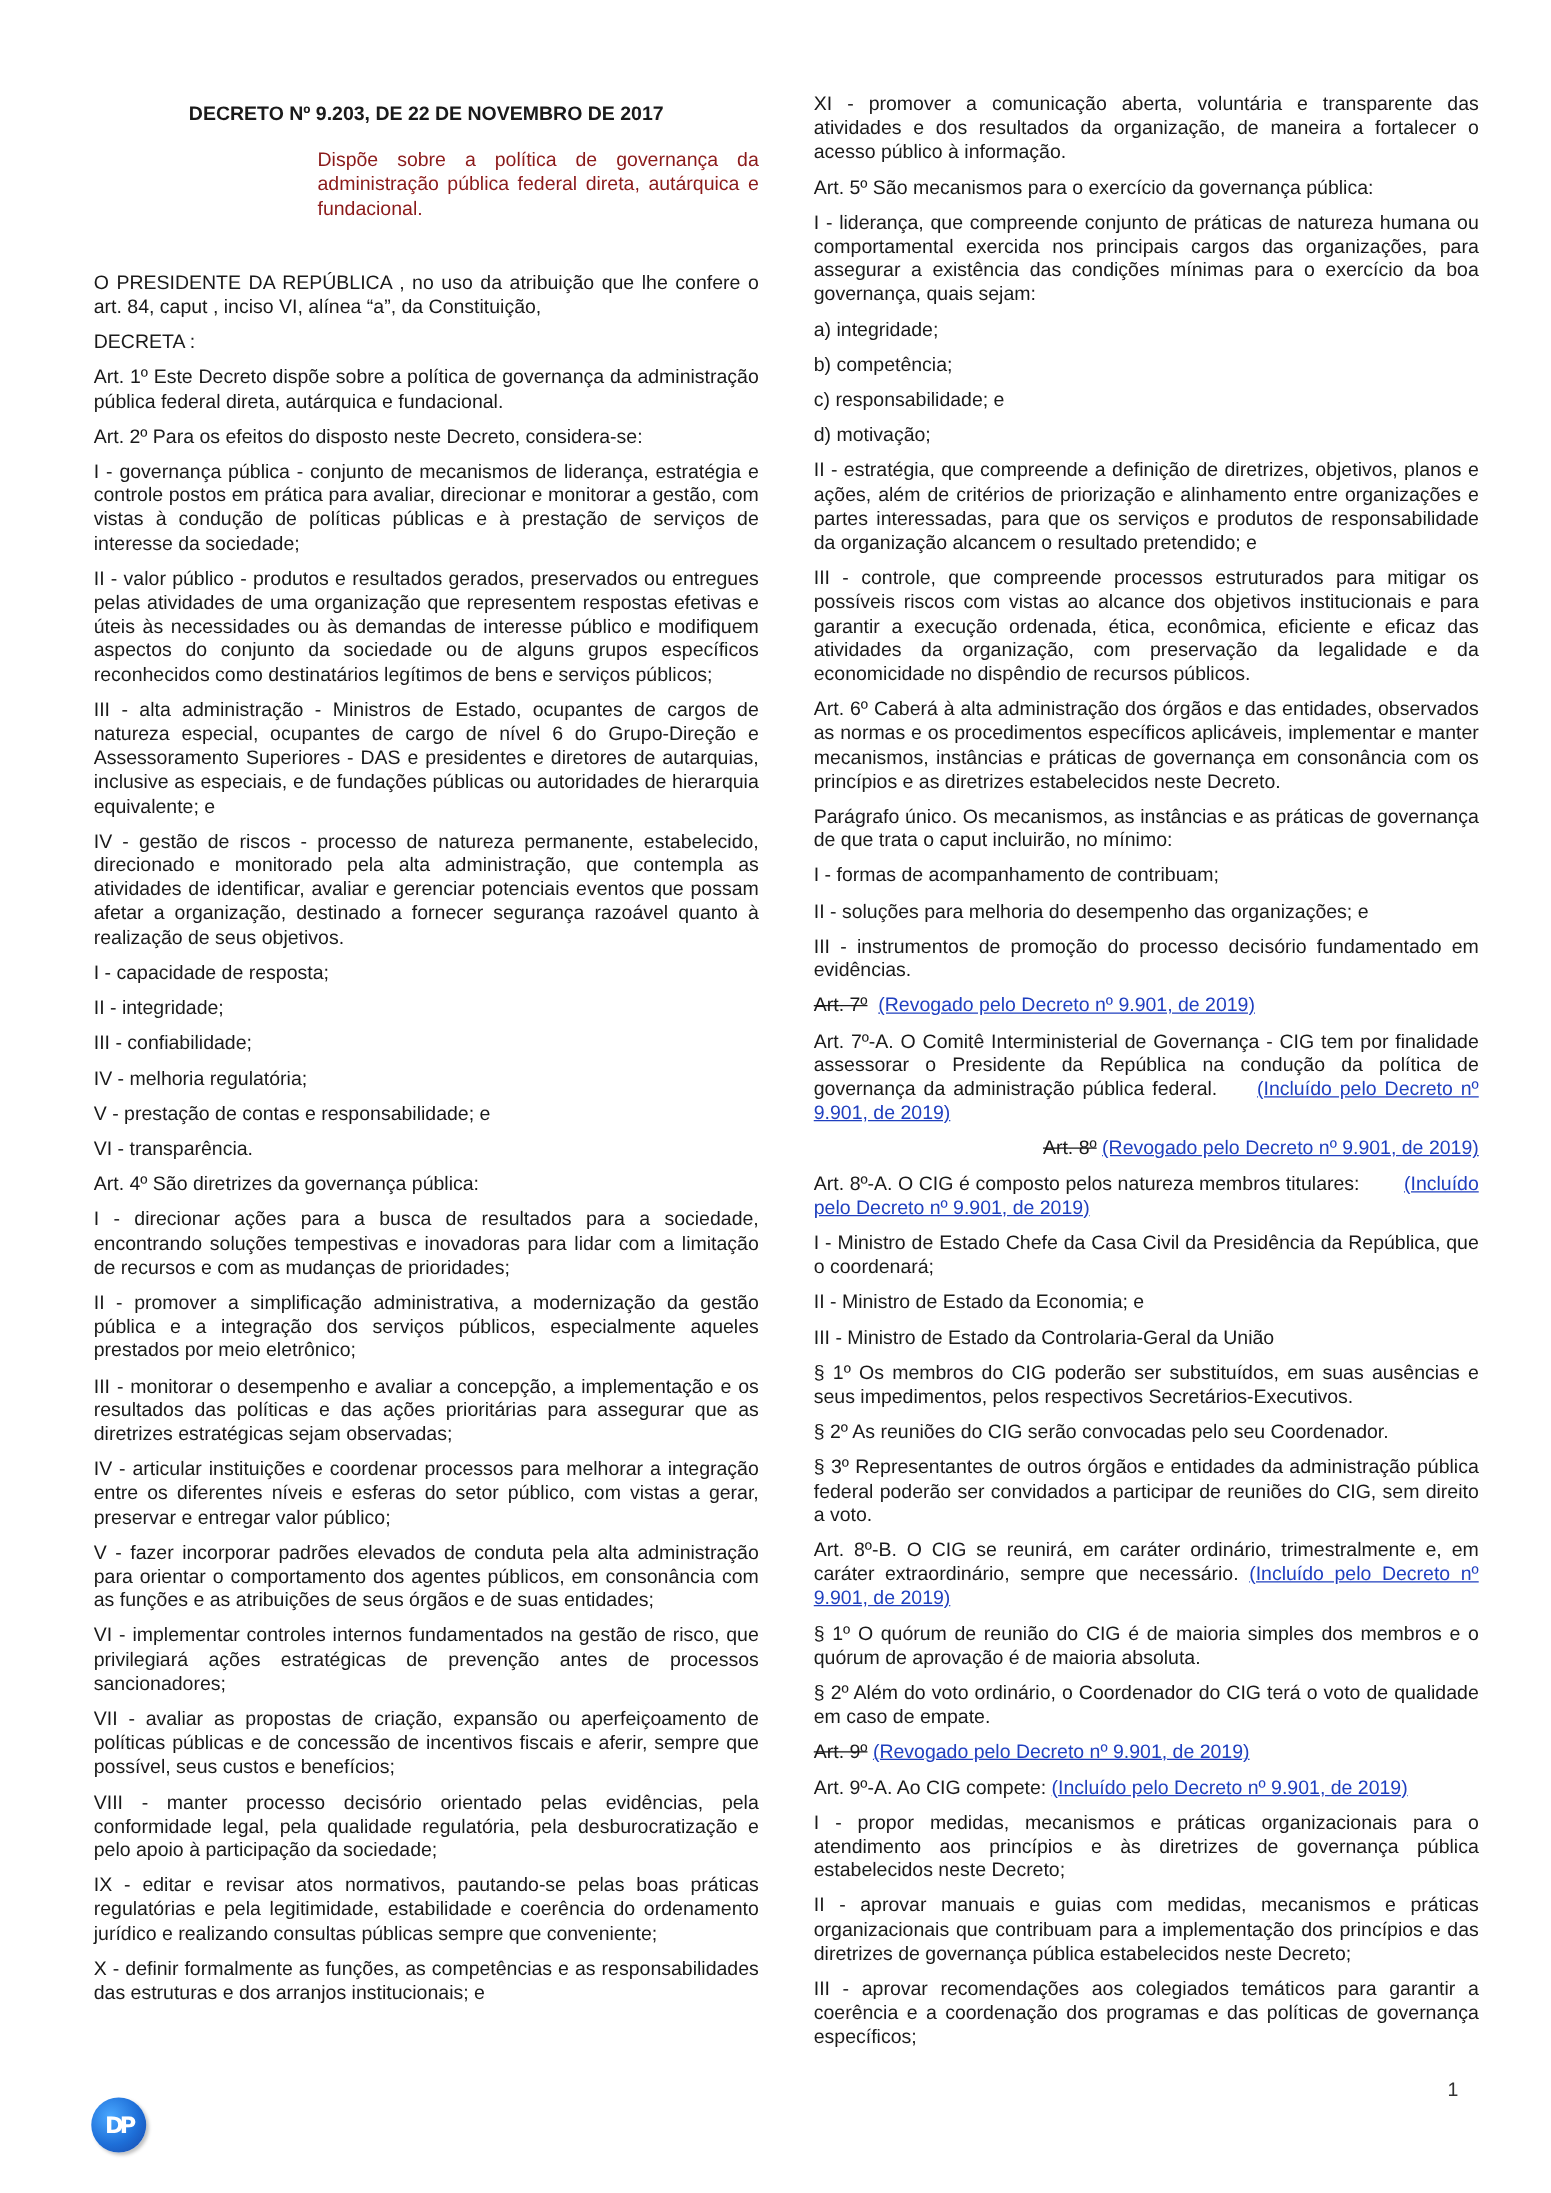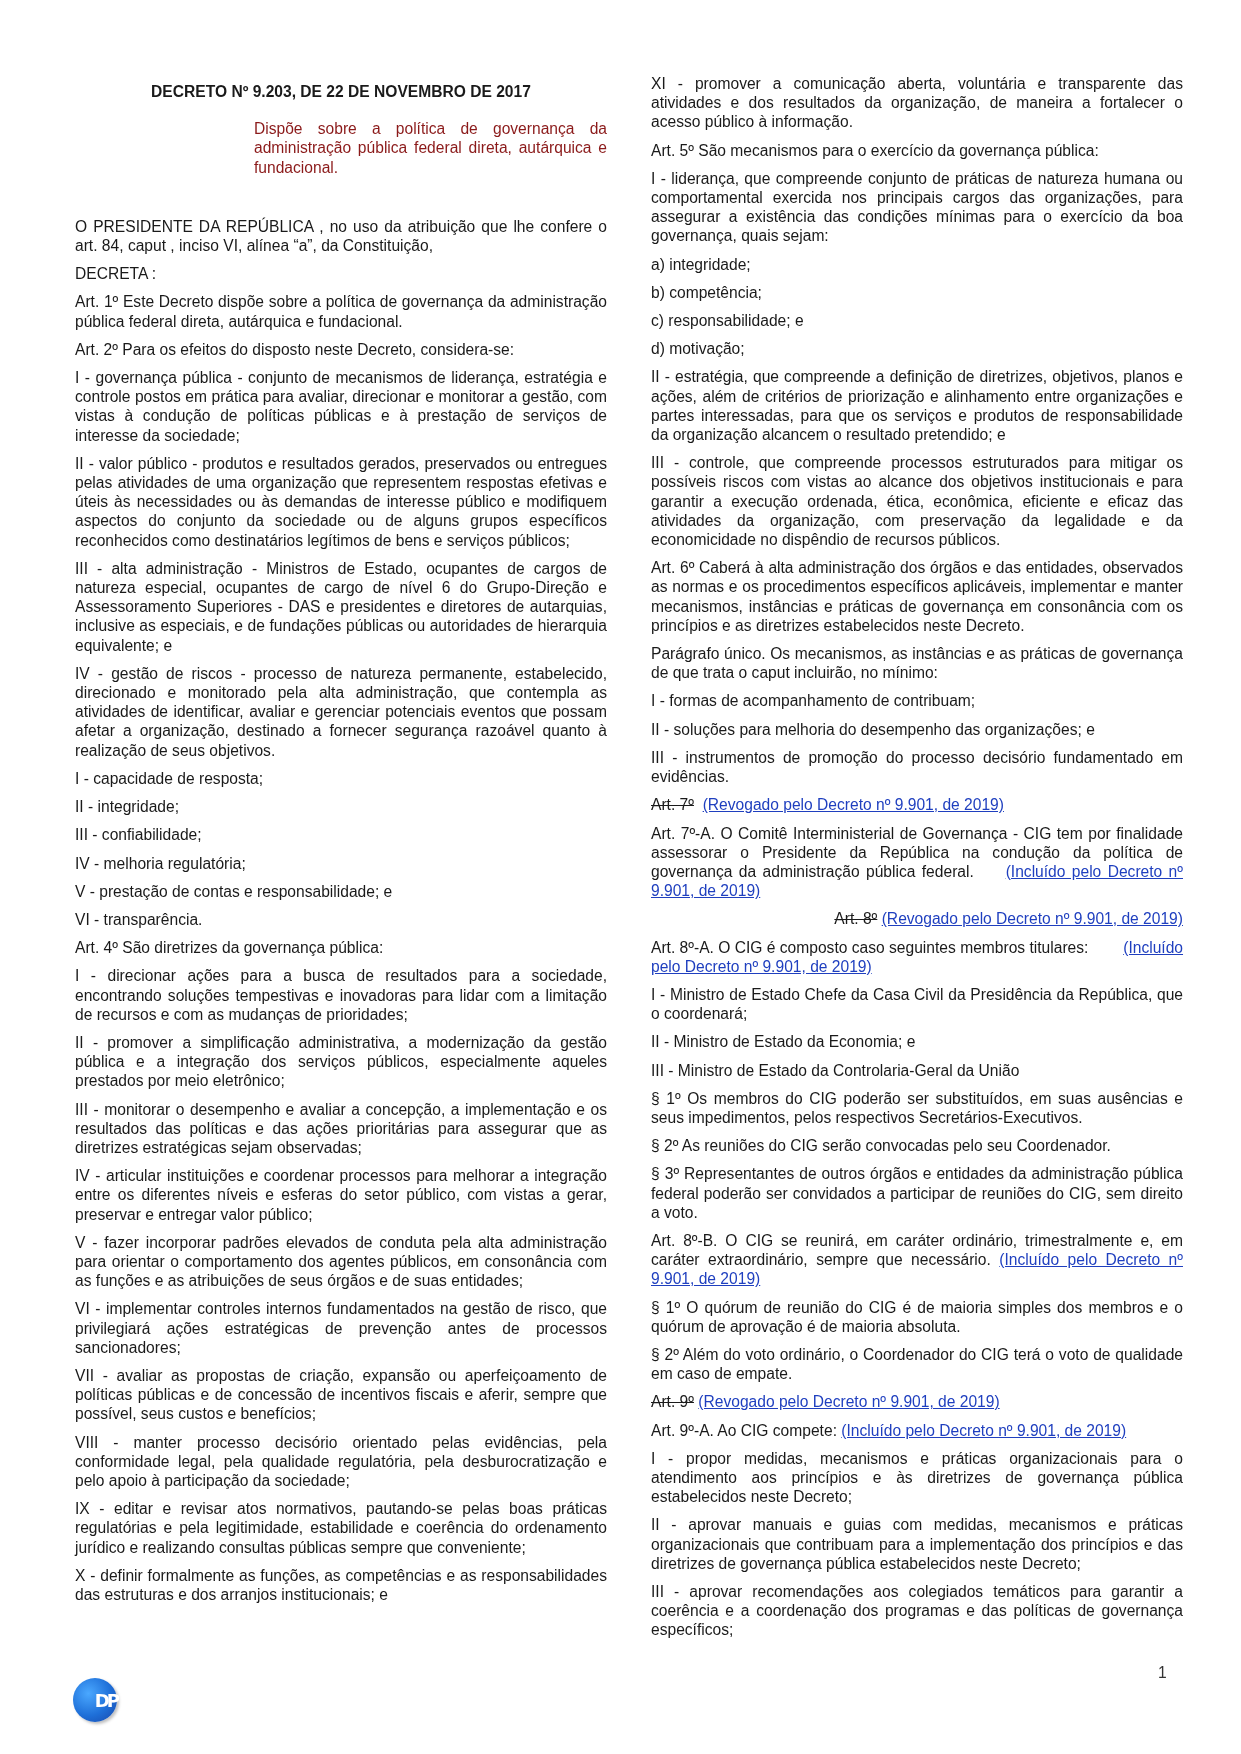--- a/index.html
+++ b/index.html
@@ -9,21 +9,21 @@
   .col.left { left: 75px; }
   .col.right { left: 635px; margin-left: 16px; }
   .p { margin: 0 0 9px 0; }
   .title { font-weight: bold; text-align: center; font-size: 15.6px; margin: 8px 0 18px 0; padding-left: 0; }
   .ementa { color: #8b1a1a; margin: 0 0 40px 179px; }
   b { font-weight: normal; }
   .strike { text-decoration: line-through; }
   a.link { color: #1f3fbf; text-decoration: underline; }
   .logo { position: absolute; left: 73px; top: 1678px; width: 44px; height: 44px; border-radius: 50%;
           background: radial-gradient(circle at 35% 35%, #4aa8ff 0%, #1e6fd8 55%, #1846a8 100%);
-          box-shadow: 2px 2px 3px rgba(0,0,0,0.25); display: flex; align-items: center; justify-content: flex-end; }
+          box-shadow: 2px 2px 3px rgba(0,0,0,0.25); display: flex; align-items: center; justify-content: center; }
   .logo span { color: #ffffff; font-weight: bold; font-size: 18px; font-family: "DejaVu Sans", sans-serif; letter-spacing: -3px; }
   .pagenum { position: absolute; left: 1158px; top: 1664px; font-size: 15.6px; color: #333; }
 </style>
 </head>
 <body>
 
 <div class="col left">
   <p class="p title">DECRETO Nº 9.203, DE 22 DE NOVEMBRO DE 2017</p>
   <p class="p ementa">Dispõe sobre a política de governança da administração pública federal direta, autárquica e fundacional.</p>
   <p class="p"><b>O PRESIDENTE DA REPÚBLICA</b><span> , no uso da atribuição que lhe confere o art. 84, </span><b>caput</b><span> , inciso VI, alínea “a”, da Constituição,</span></p>
@@ -64,21 +64,21 @@
   <p class="p">II - estratégia, que compreende a definição de diretrizes, objetivos, planos e ações, além de critérios de priorização e alinhamento entre organizações e partes interessadas, para que os serviços e produtos de responsabilidade da organização alcancem o resultado pretendido; e</p>
   <p class="p">III - controle, que compreende processos estruturados para mitigar os possíveis riscos com vistas ao alcance dos objetivos institucionais e para garantir a execução ordenada, ética, econômica, eficiente e eficaz das atividades da organização, com preservação da legalidade e da economicidade no dispêndio de recursos públicos.</p>
   <p class="p">Art. 6º Caberá à alta administração dos órgãos e das entidades, observados as normas e os procedimentos específicos aplicáveis, implementar e manter mecanismos, instâncias e práticas de governança em consonância com os princípios e as diretrizes estabelecidos neste Decreto.</p>
   <p class="p"><span>Parágrafo único. Os mecanismos, as instâncias e as práticas de governança de que trata o </span><b>caput</b><span> incluirão, no mínimo:</span></p>
   <p class="p">I - formas de acompanhamento de contribuam;</p>
   <p class="p">II - soluções para melhoria do desempenho das organizações; e</p>
   <p class="p">III - instrumentos de promoção do processo decisório fundamentado em evidências.</p>
   <p class="p" style="text-align:left"><span class="strike">Art. 7º</span>&nbsp; <a class="link">(Revogado pelo Decreto nº 9.901, de 2019)</a></p>
   <p class="p"><span>Art. 7º-A.  O Comitê Interministerial de Governança - CIG tem por finalidade assessorar o Presidente da República na condução da política de governança da administração pública federal. </span>&nbsp;&nbsp;&nbsp; <a class="link">(Incluído pelo Decreto nº 9.901, de 2019)</a></p>
   <p class="p" style="text-align:right"><span class="strike">Art. 8º</span> <a class="link">(Revogado pelo Decreto nº 9.901, de 2019)</a></p>
-  <p class="p"><span>Art. 8º-A.  O CIG é composto caso seguintes membros titulares: </span>&nbsp;&nbsp;&nbsp;&nbsp;&nbsp;&nbsp; <a class="link">(Incluído pelo Decreto nº 9.901, de 2019)</a></p>
+  <p class="p"><span>Art. 8º-A.  O CIG é composto pelos natureza membros titulares: </span>&nbsp;&nbsp;&nbsp;&nbsp;&nbsp;&nbsp; <a class="link">(Incluído pelo Decreto nº 9.901, de 2019)</a></p>
   <p class="p">I - Ministro de Estado Chefe da Casa Civil da Presidência da República, que o coordenará;</p>
   <p class="p">II - Ministro de Estado da Economia; e</p>
   <p class="p">III - Ministro de Estado da Controlaria-Geral da União</p>
   <p class="p">§ 1º  Os membros do CIG poderão ser substituídos, em suas ausências e seus impedimentos, pelos respectivos Secretários-Executivos.</p>
   <p class="p">§ 2º  As reuniões do CIG serão convocadas pelo seu Coordenador.</p>
   <p class="p">§ 3º  Representantes de outros órgãos e entidades da administração pública federal poderão ser convidados a participar de reuniões do CIG, sem direito a voto.</p>
   <p class="p"><span>Art. 8º-B.  O CIG se reunirá, em caráter ordinário, trimestralmente e, em caráter extraordinário, sempre que necessário. </span><a class="link">(Incluído pelo Decreto nº 9.901, de 2019)</a></p>
   <p class="p">§ 1º  O quórum de reunião do CIG é de maioria simples dos membros e o quórum de aprovação é de maioria absoluta.</p>
   <p class="p">§ 2º  Além do voto ordinário, o Coordenador do CIG terá o voto de qualidade em caso de empate.</p>
   <p class="p" style="text-align:left"><span class="strike">Art. 9º</span> <a class="link">(Revogado pelo Decreto nº 9.901, de 2019)</a></p>

